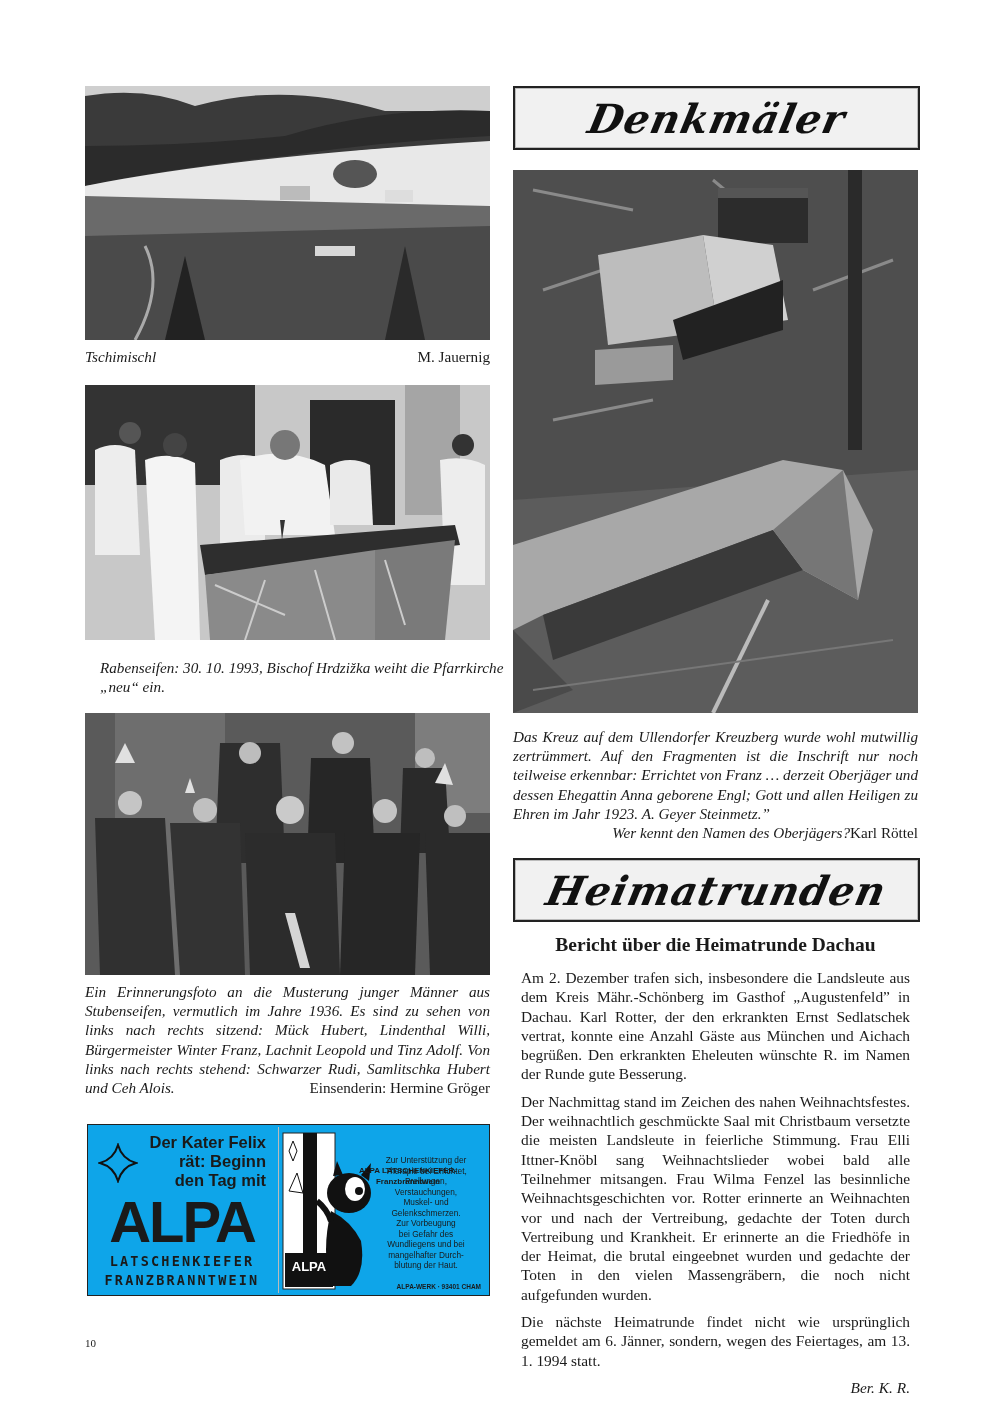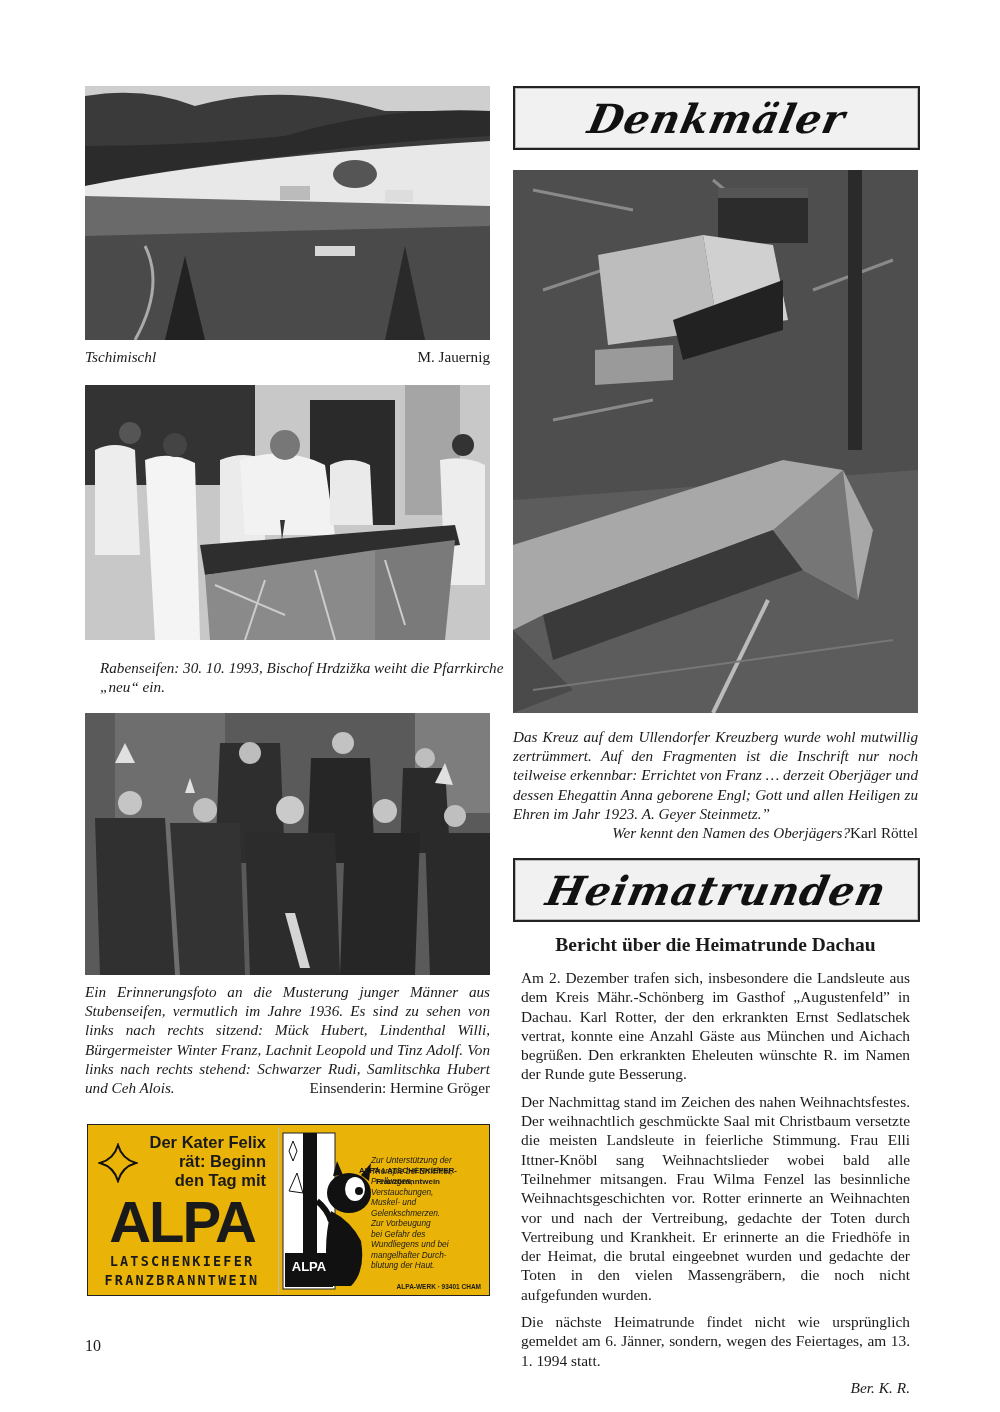--- a/index.html
+++ b/index.html
@@ -11,37 +11,37 @@
   .caption { position: absolute; font-style: italic; font-size: 15.2px; line-height: 19.2px; text-align: justify; }
   .caption .credit { font-style: normal; float: right; }
   .banner { position: absolute; border: 2px solid #222; background: #f1f1f1;
             box-shadow: inset 0 0 0 1px #bbb; display: flex; align-items: center; justify-content: center; }
   .banner span { font-family: "DejaVu Serif", serif; font-style: italic; font-weight: bold;
                  font-size: 40px; letter-spacing: 1px; color: #111; transform: skewX(-12deg); }
   .heading { position: absolute; font-weight: bold; font-size: 19.5px; text-align: center; }
   .body-text { position: absolute; font-size: 15.4px; line-height: 19.3px; text-align: justify; }
   .body-text p { margin: 8px; }
   .sig { text-align: right; font-style: italic; }
-  .ad { position: absolute; border: 1.5px solid #222; background: #eab308; }
+  .ad { position: absolute; border: 1.5px solid #222; background: #0ea5e9; }
   .ad-left { position: absolute; left: 4px; top: 4px; width: 178px; height: 162px; }
   .ad-left .slogan { position: absolute; right: 4px; top: 4px; font-family: "Liberation Sans", sans-serif;
                      font-weight: bold; font-size: 16.5px; line-height: 19px; text-align: right; }
   .ad-left .brand { position: absolute; left: 2px; top: 66px; width: 176px; font-family: "Liberation Sans", sans-serif;
                     font-weight: 900; font-size: 58px; line-height: 54px; letter-spacing: -2px; text-align: center; }
   .ad-left .sub { position: absolute; left: 2px; width: 176px; font-family: "DejaVu Sans Mono", monospace;
                   font-weight: bold; font-size: 13.5px; letter-spacing: 2.2px; text-align: center; }
   .ad-right { position: absolute; left: 190px; top: 2px; width: 208px; height: 166px;
               border-left: 1px solid #bbb; }
   .ad-right .head { position: absolute; right: 4px; top: 2px; width: 150px; text-align: center;
                     font-family: "Liberation Sans", sans-serif; font-weight: bold; font-size: 8px; line-height: 11px; margin-top: 36px; }
-  .ad-right .claim { position: absolute; right: 6px; top: 28px; width: 110px; text-align: left;
-                     font-family: "Liberation Sans", sans-serif; font-style: italic; font-size: 8.3px; line-height: 10.5px; }
+  .ad-right .claim { position: absolute; right: 6px; top: 28px; width: 110px; text-align: center;
+                     font-family: "Liberation Sans", sans-serif; font-size: 8.3px; line-height: 10.5px; }
   .ad-right .addr { position: absolute; right: 6px; bottom: 3px; font-family: "Liberation Sans", sans-serif;
                     font-weight: bold; font-size: 6.5px; }
-  .page-num { position: absolute; left: 85px; top: 1337px; font-size: 16px; }
+  .page-num { position: absolute; left: 85px; top: 1337px; font-size: 11px; }
 </style>
 </head>
 <body>
 
 <div class="photo" style="left:85px; top:86px; width:405px; height:254px;">
   <svg viewBox="0 0 405 254" preserveAspectRatio="none">
     <rect width="405" height="254" fill="#cfcfcf"></rect>
     <path d="M0 10 Q60 0 110 20 Q200 -5 300 25 L405 25 L405 70 Q300 50 200 80 L0 100 Z" fill="#3a3a3a"></path>
     <path d="M0 60 L0 100 Q100 80 200 70 Q300 55 405 50 L405 25 Q300 20 200 50 Q100 60 0 60 Z" fill="#2b2b2b"></path>
     <path d="M0 100 Q150 70 405 55 L405 140 L0 130 Z" fill="#e8e8e8"></path>

